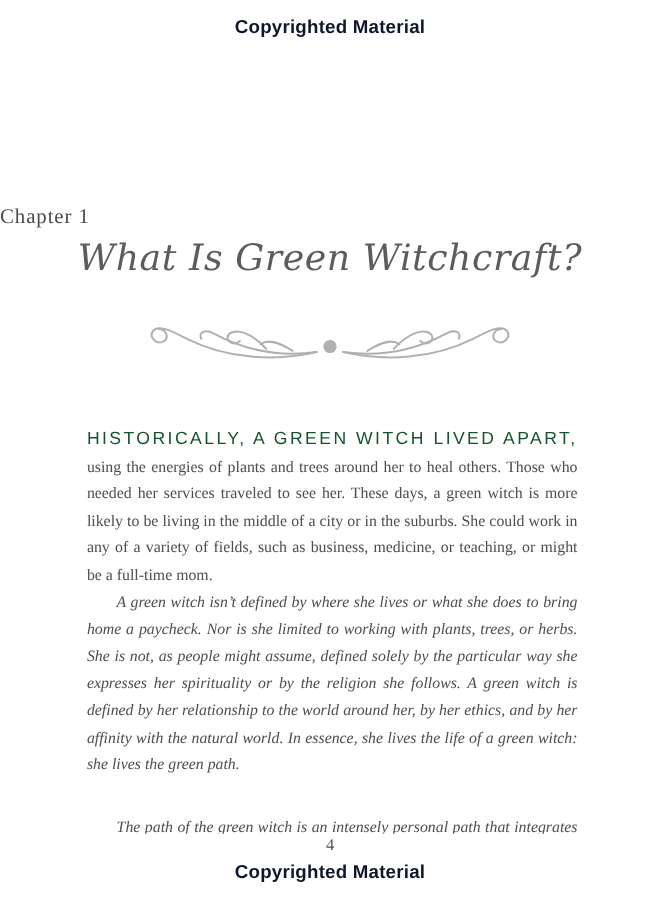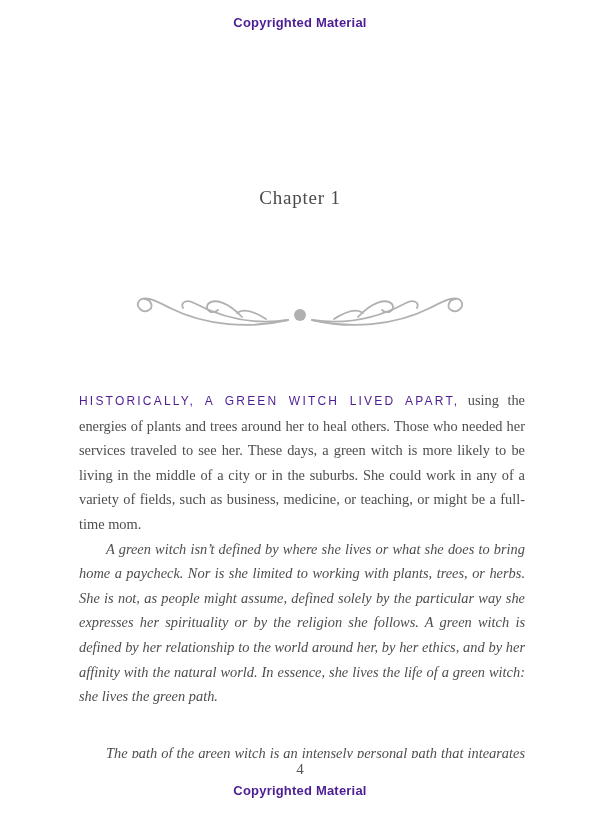--- a/index.html
+++ b/index.html
@@ -12,30 +12,30 @@
   }
   .page {
     position: absolute; inset: 0;
     background: #ffffff;
   }
   .copyright {
     position: absolute; left: 0; width: 100%;
     text-align: center;
     font-family: "Liberation Sans", sans-serif;
     font-weight: bold;
-    font-size: 13px;
-    color: #4c1d95;
+    font-size: 17px;
+    color: #0f172a;
     letter-spacing: 0.2px;
   }
   .copyright.top { top: 15px; }
   .copyright.bottom { top: 783px; }
 
   .chapter-label {
     position: absolute; top: 187px; left: 0; width: 100%;
-    text-align: center;
+    text-align: left;
     font-family: "Liberation Serif", serif;
     font-size: 19px;
     color: #4a4a4a;
     letter-spacing: 0.8px;
   }
   .chapter-title {
     position: absolute; top: 214px; left: 0; width: 100%;
     text-align: center;
     margin: 0;
     font-family: "DejaVu Serif", serif;
@@ -59,41 +59,42 @@
     font-size: 14.4px;
     line-height: 24.6px;
     color: #4d4d4d;
     text-align: justify;
   }
   .body-text p { margin: 0; padding: 0; }
   .body-text p.indent { text-indent: 27px; font-style: italic; }
   .body-text p.cutoff { text-align-last: justify; margin-top: 32px; }
   .lead-caps {
     font-family: "Liberation Sans", sans-serif;
-    font-size: 12px;
+    font-size: 16px;
     letter-spacing: 2.2px;
-    color: #4c1d95;
+    color: #14532d;
   }
   .page-number {
     position: absolute; top: 761px; left: 0; width: 100%;
     text-align: center;
     font-family: "Liberation Serif", serif;
     font-size: 15px;
     color: #555555;
   }
 </style>
 </head>
 <body>
 
 <div class="page">
 
   <div class="copyright top">Copyrighted Material</div>
 
   <div class="chapter-label">Chapter 1</div>
 
+  <h1 class="chapter-title">What Is Green Witchcraft?</h1>
 
   <div class="flourish-wrap">
     <svg width="340" height="48" viewBox="0 0 340 48" fill="none" stroke="#b0b0b0" stroke-width="1.8" stroke-linecap="round">
       <g>
         <path d="M158,36 C120,45 76,42 40,24 C28,18 14,10 9,17 C5,23 13,30 19,26 C24,23 21,15 14,15"></path>
         <path d="M158,36 C124,41 92,34 64,19 C57,15 50,18 53,24"></path>
         <path d="M112,33 C98,18 84,14 78,20 C74,26 82,31 88,26"></path>
         <path d="M136,35 C122,26 112,25 107,29"></path>
       </g>
       <g transform="translate(340,0) scale(-1,1)">

